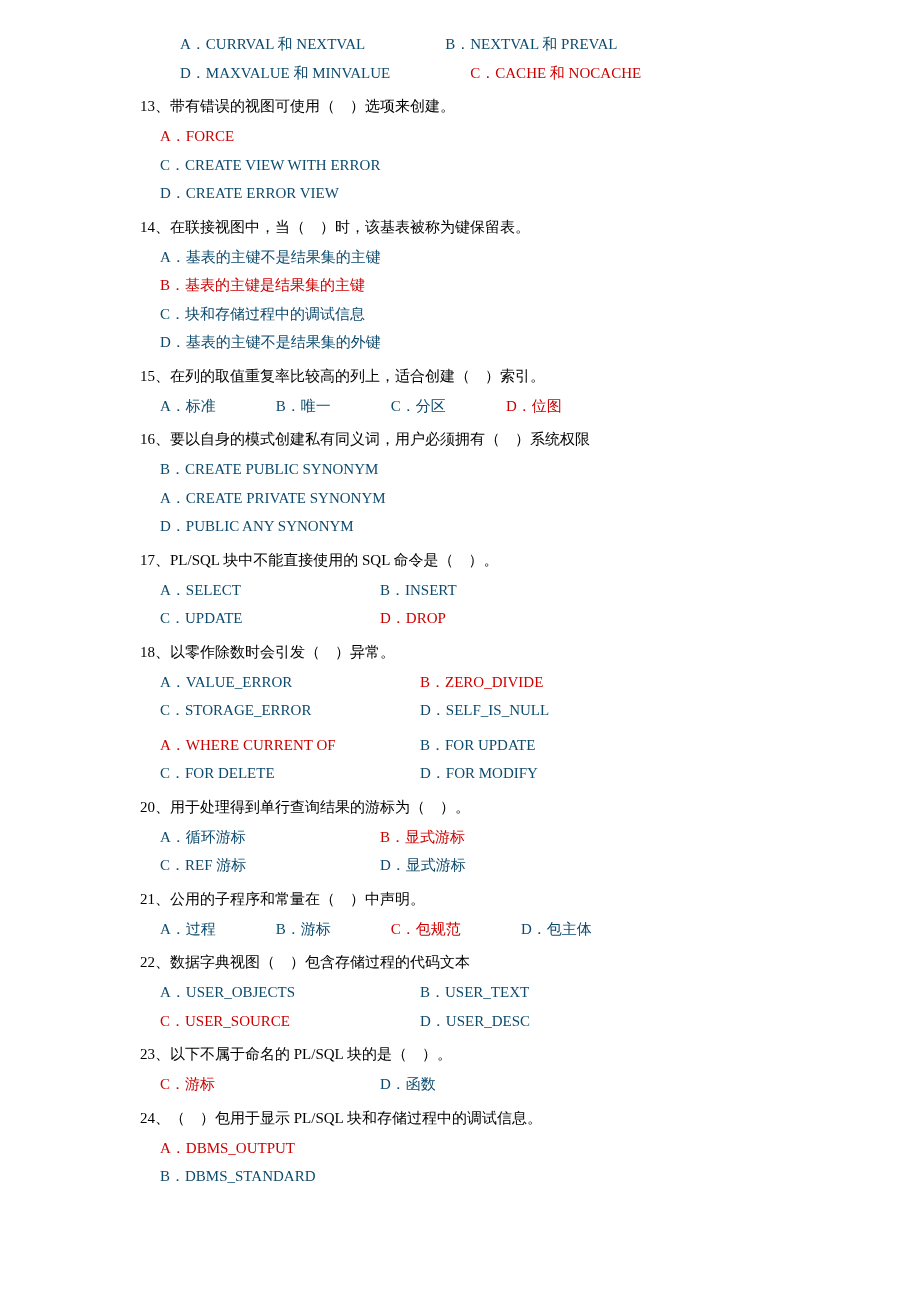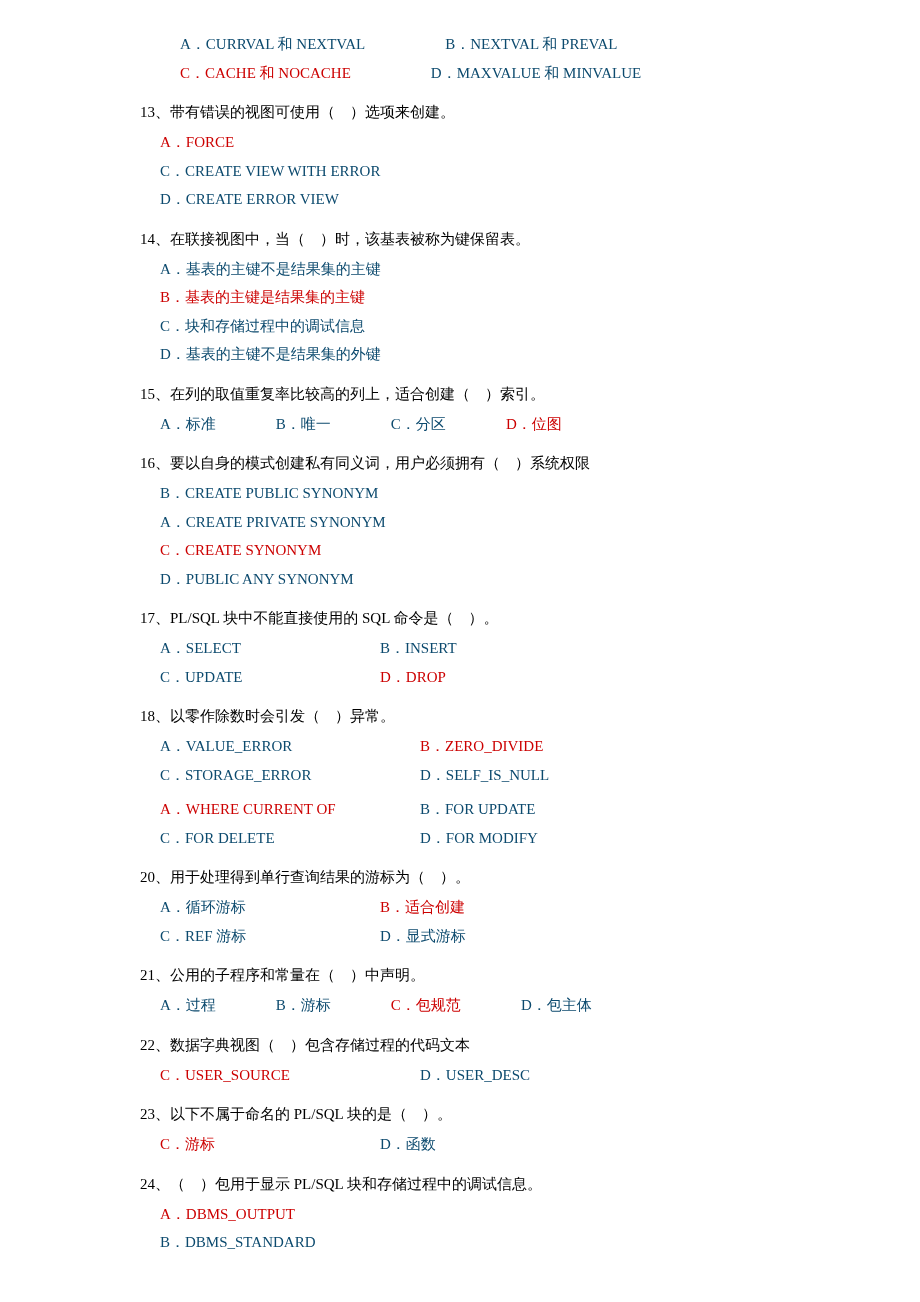--- a/index.html
+++ b/index.html
@@ -12,21 +12,20 @@
       min-height: 1302px;
       padding: 30px 60px 30px 140px;
       line-height: 1.8;
     }
     .question-block {
       margin-bottom: 6px;
     }
     .question-text {
       color: #000000;
       margin-bottom: 2px;
-      margin-top: 12px;
     }
     .option {
       display: block;
       margin-left: 20px;
       color: #000000;
       line-height: 1.9;
     }
     .option-row {
       display: flex;
       gap: 60px;
@@ -38,22 +37,22 @@
   </style>
 </head>
 <body>
 
 <div class="question-block">
   <div class="option-row">
     <span class="option black">A．CURRVAL 和 NEXTVAL</span>
     <span class="option black">B．NEXTVAL 和 PREVAL</span>
   </div>
   <div class="option-row">
+    <span class="option black">D．MAXVALUE 和 MINVALUE</span>
     <span class="option red">C．CACHE 和 NOCACHE</span>
-    <span class="option black">D．MAXVALUE 和 MINVALUE</span>
   </div>
 </div>
 
 <div class="question-block">
   <div class="question-text">13、带有错误的视图可使用（　）选项来创建。</div>
   <span class="option red">A．FORCE</span>
   <span class="option black">C．CREATE VIEW WITH ERROR</span>
   <span class="option black">D．CREATE ERROR VIEW</span>
 </div>
 
@@ -72,21 +71,20 @@
     <span class="black">B．唯一</span>
     <span class="black">C．分区</span>
     <span class="red">D．位图</span>
   </div>
 </div>
 
 <div class="question-block">
   <div class="question-text">16、要以自身的模式创建私有同义词，用户必须拥有（　）系统权限</div>
   <span class="option black">B．CREATE PUBLIC SYNONYM</span>
   <span class="option black">A．CREATE PRIVATE SYNONYM</span>
-  <span class="option red">C．CREATE SYNONYM</span>
   <span class="option black">D．PUBLIC ANY SYNONYM</span>
 </div>
 
 <div class="question-block">
   <div class="question-text">17、PL/SQL 块中不能直接使用的 SQL 命令是（　）。</div>
   <div class="option-row">
     <span class="black" style="min-width:160px">A．SELECT</span>
     <span class="black">B．INSERT</span>
   </div>
   <div class="option-row">
@@ -115,40 +113,44 @@
   <div class="option-row">
     <span class="black" style="min-width:200px">C．FOR DELETE</span>
     <span class="black">D．FOR MODIFY</span>
   </div>
 </div>
 
 <div class="question-block">
   <div class="question-text">20、用于处理得到单行查询结果的游标为（　）。</div>
   <div class="option-row">
     <span class="black" style="min-width:160px">A．循环游标</span>
-    <span class="red">B．适合创建</span>
+    <span class="red">B．显式游标</span>
   </div>
   <div class="option-row">
     <span class="black" style="min-width:160px">C．REF 游标</span>
     <span class="black">D．显式游标</span>
   </div>
 </div>
 
 <div class="question-block">
   <div class="question-text">21、公用的子程序和常量在（　）中声明。</div>
   <div class="option-row">
     <span class="black">A．过程</span>
     <span class="black">B．游标</span>
     <span class="red">C．包规范</span>
     <span class="black">D．包主体</span>
   </div>
 </div>
 
 <div class="question-block">
   <div class="question-text">22、数据字典视图（　）包含存储过程的代码文本</div>
+  <div class="option-row">
+    <span class="black" style="min-width:200px">A．USER_OBJECTS</span>
+    <span class="black">B．USER_TEXT</span>
+  </div>
   <div class="option-row">
     <span class="red" style="min-width:200px">C．USER_SOURCE</span>
     <span class="black">D．USER_DESC</span>
   </div>
 </div>
 
 <div class="question-block">
   <div class="question-text">23、以下不属于命名的 PL/SQL 块的是（　）。</div>
   <div class="option-row">
     <span class="red" style="min-width:160px">C．游标</span>

